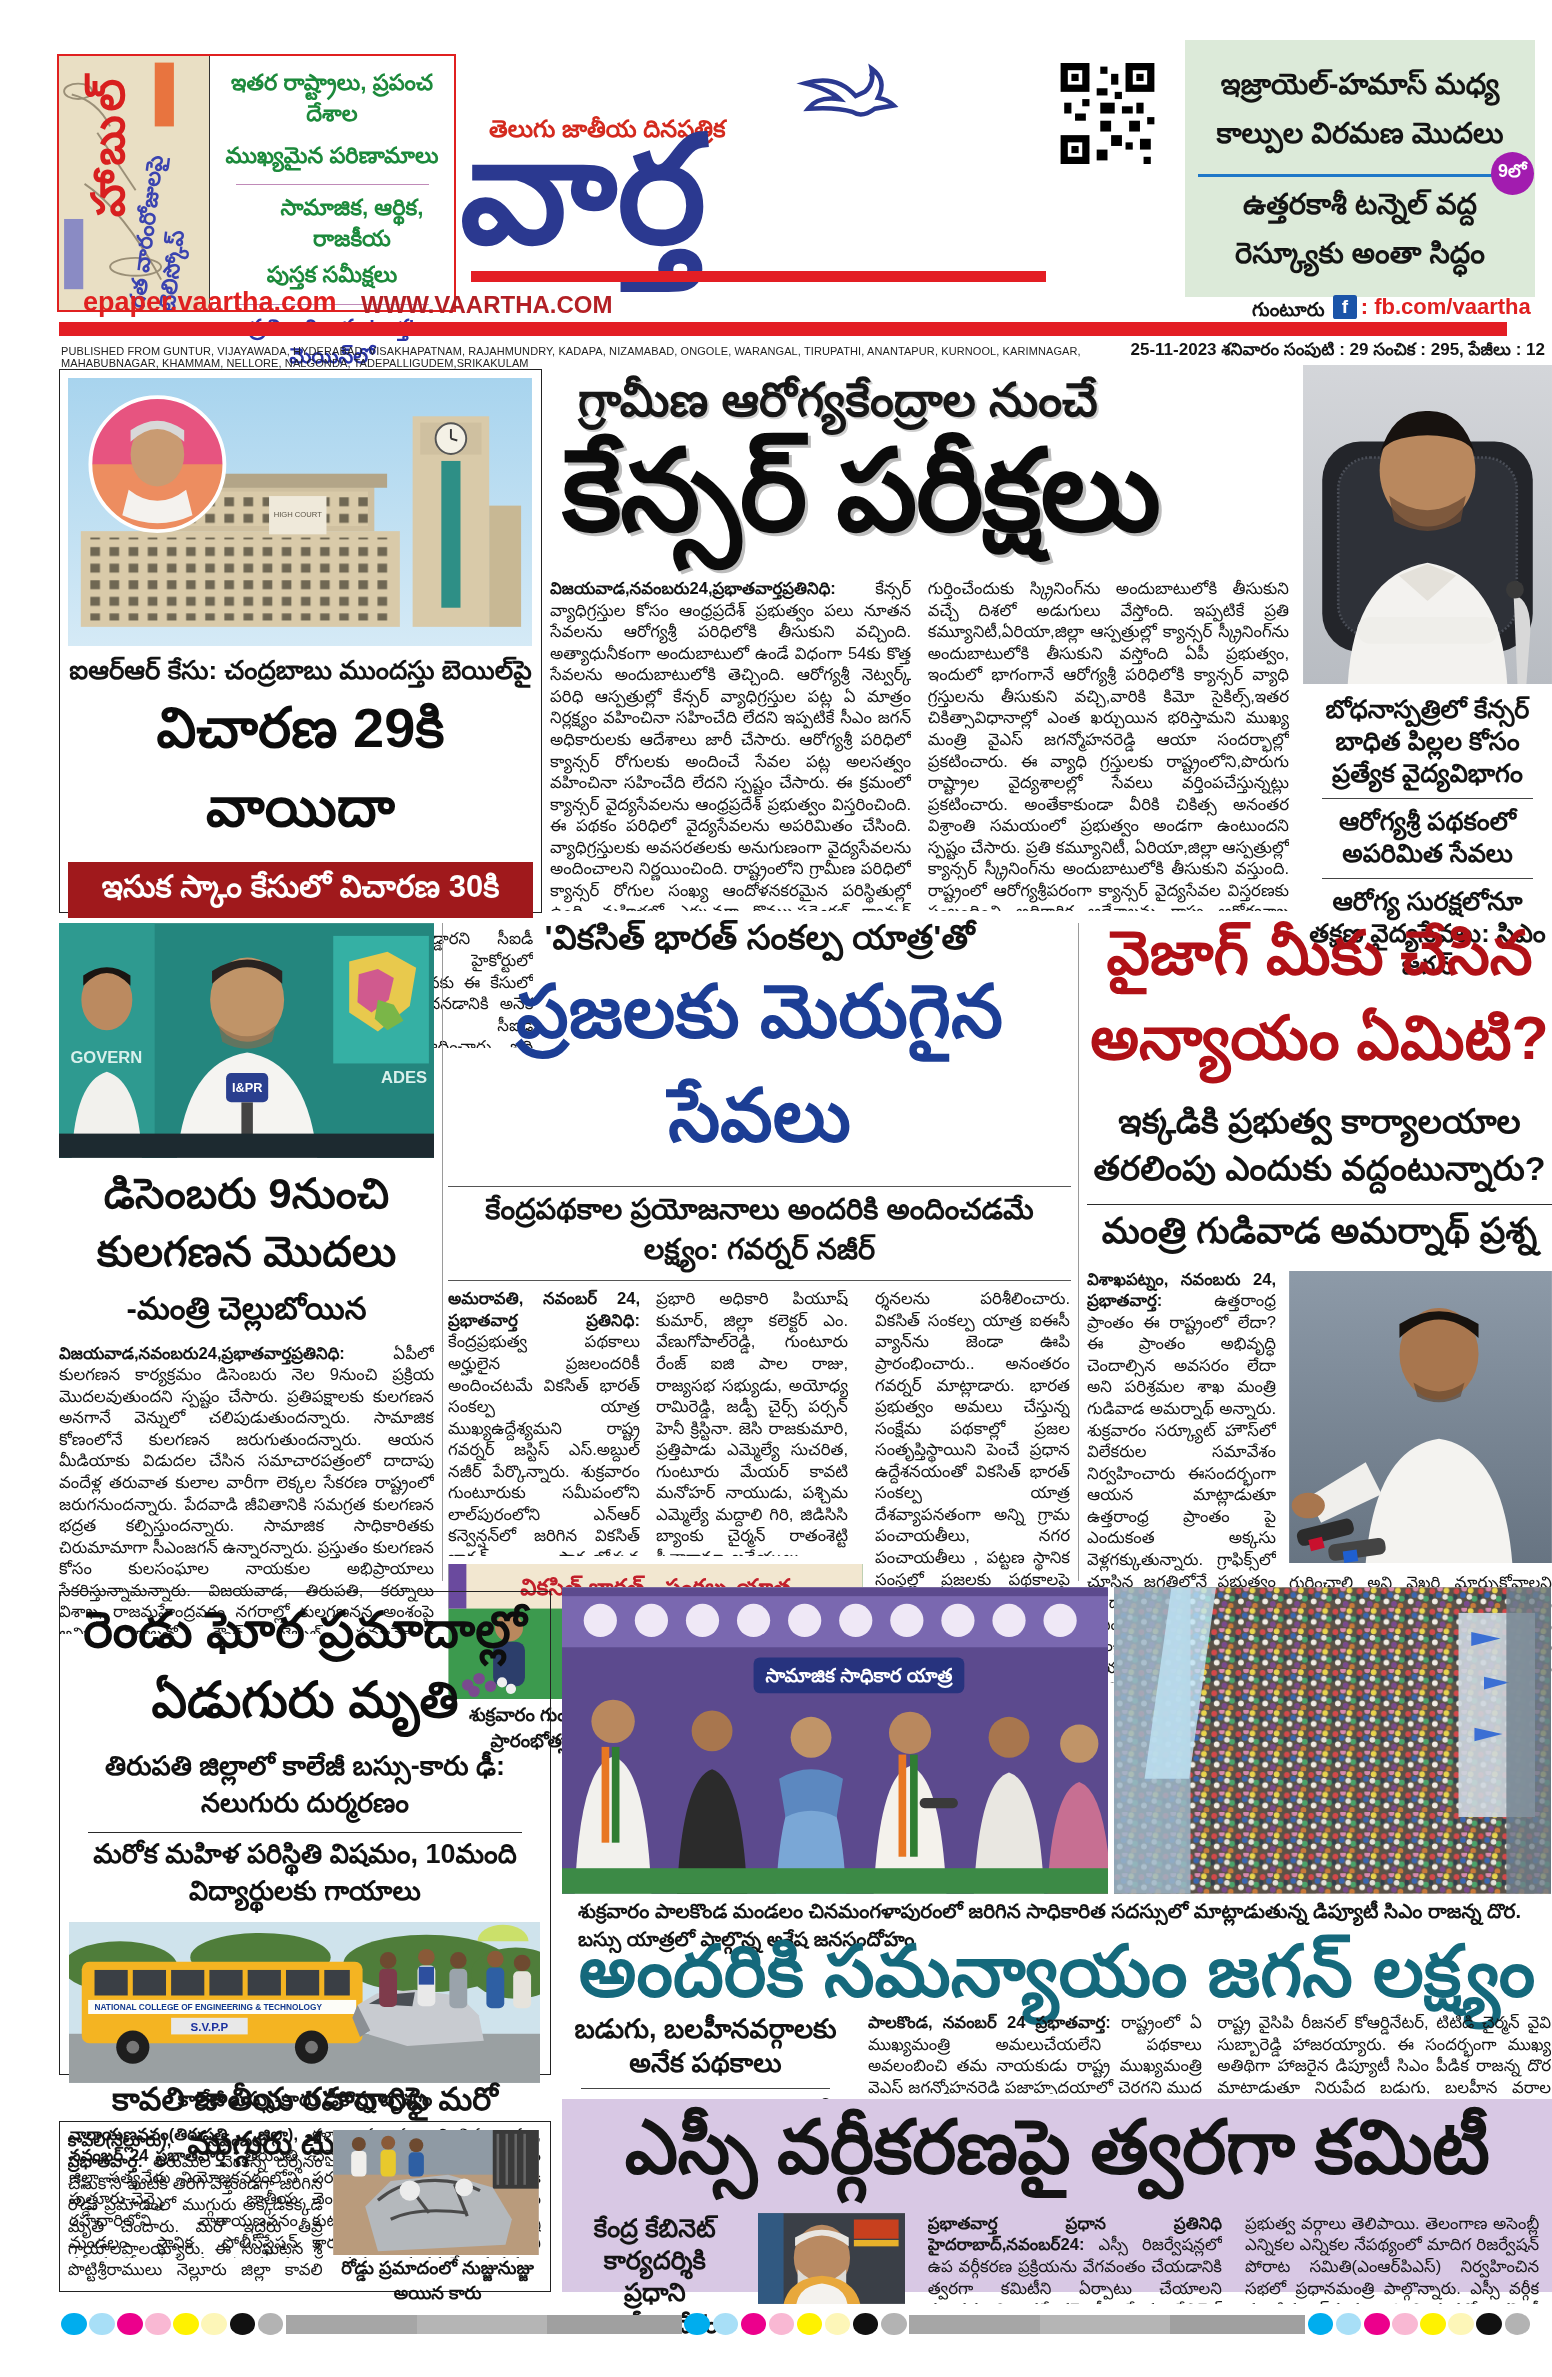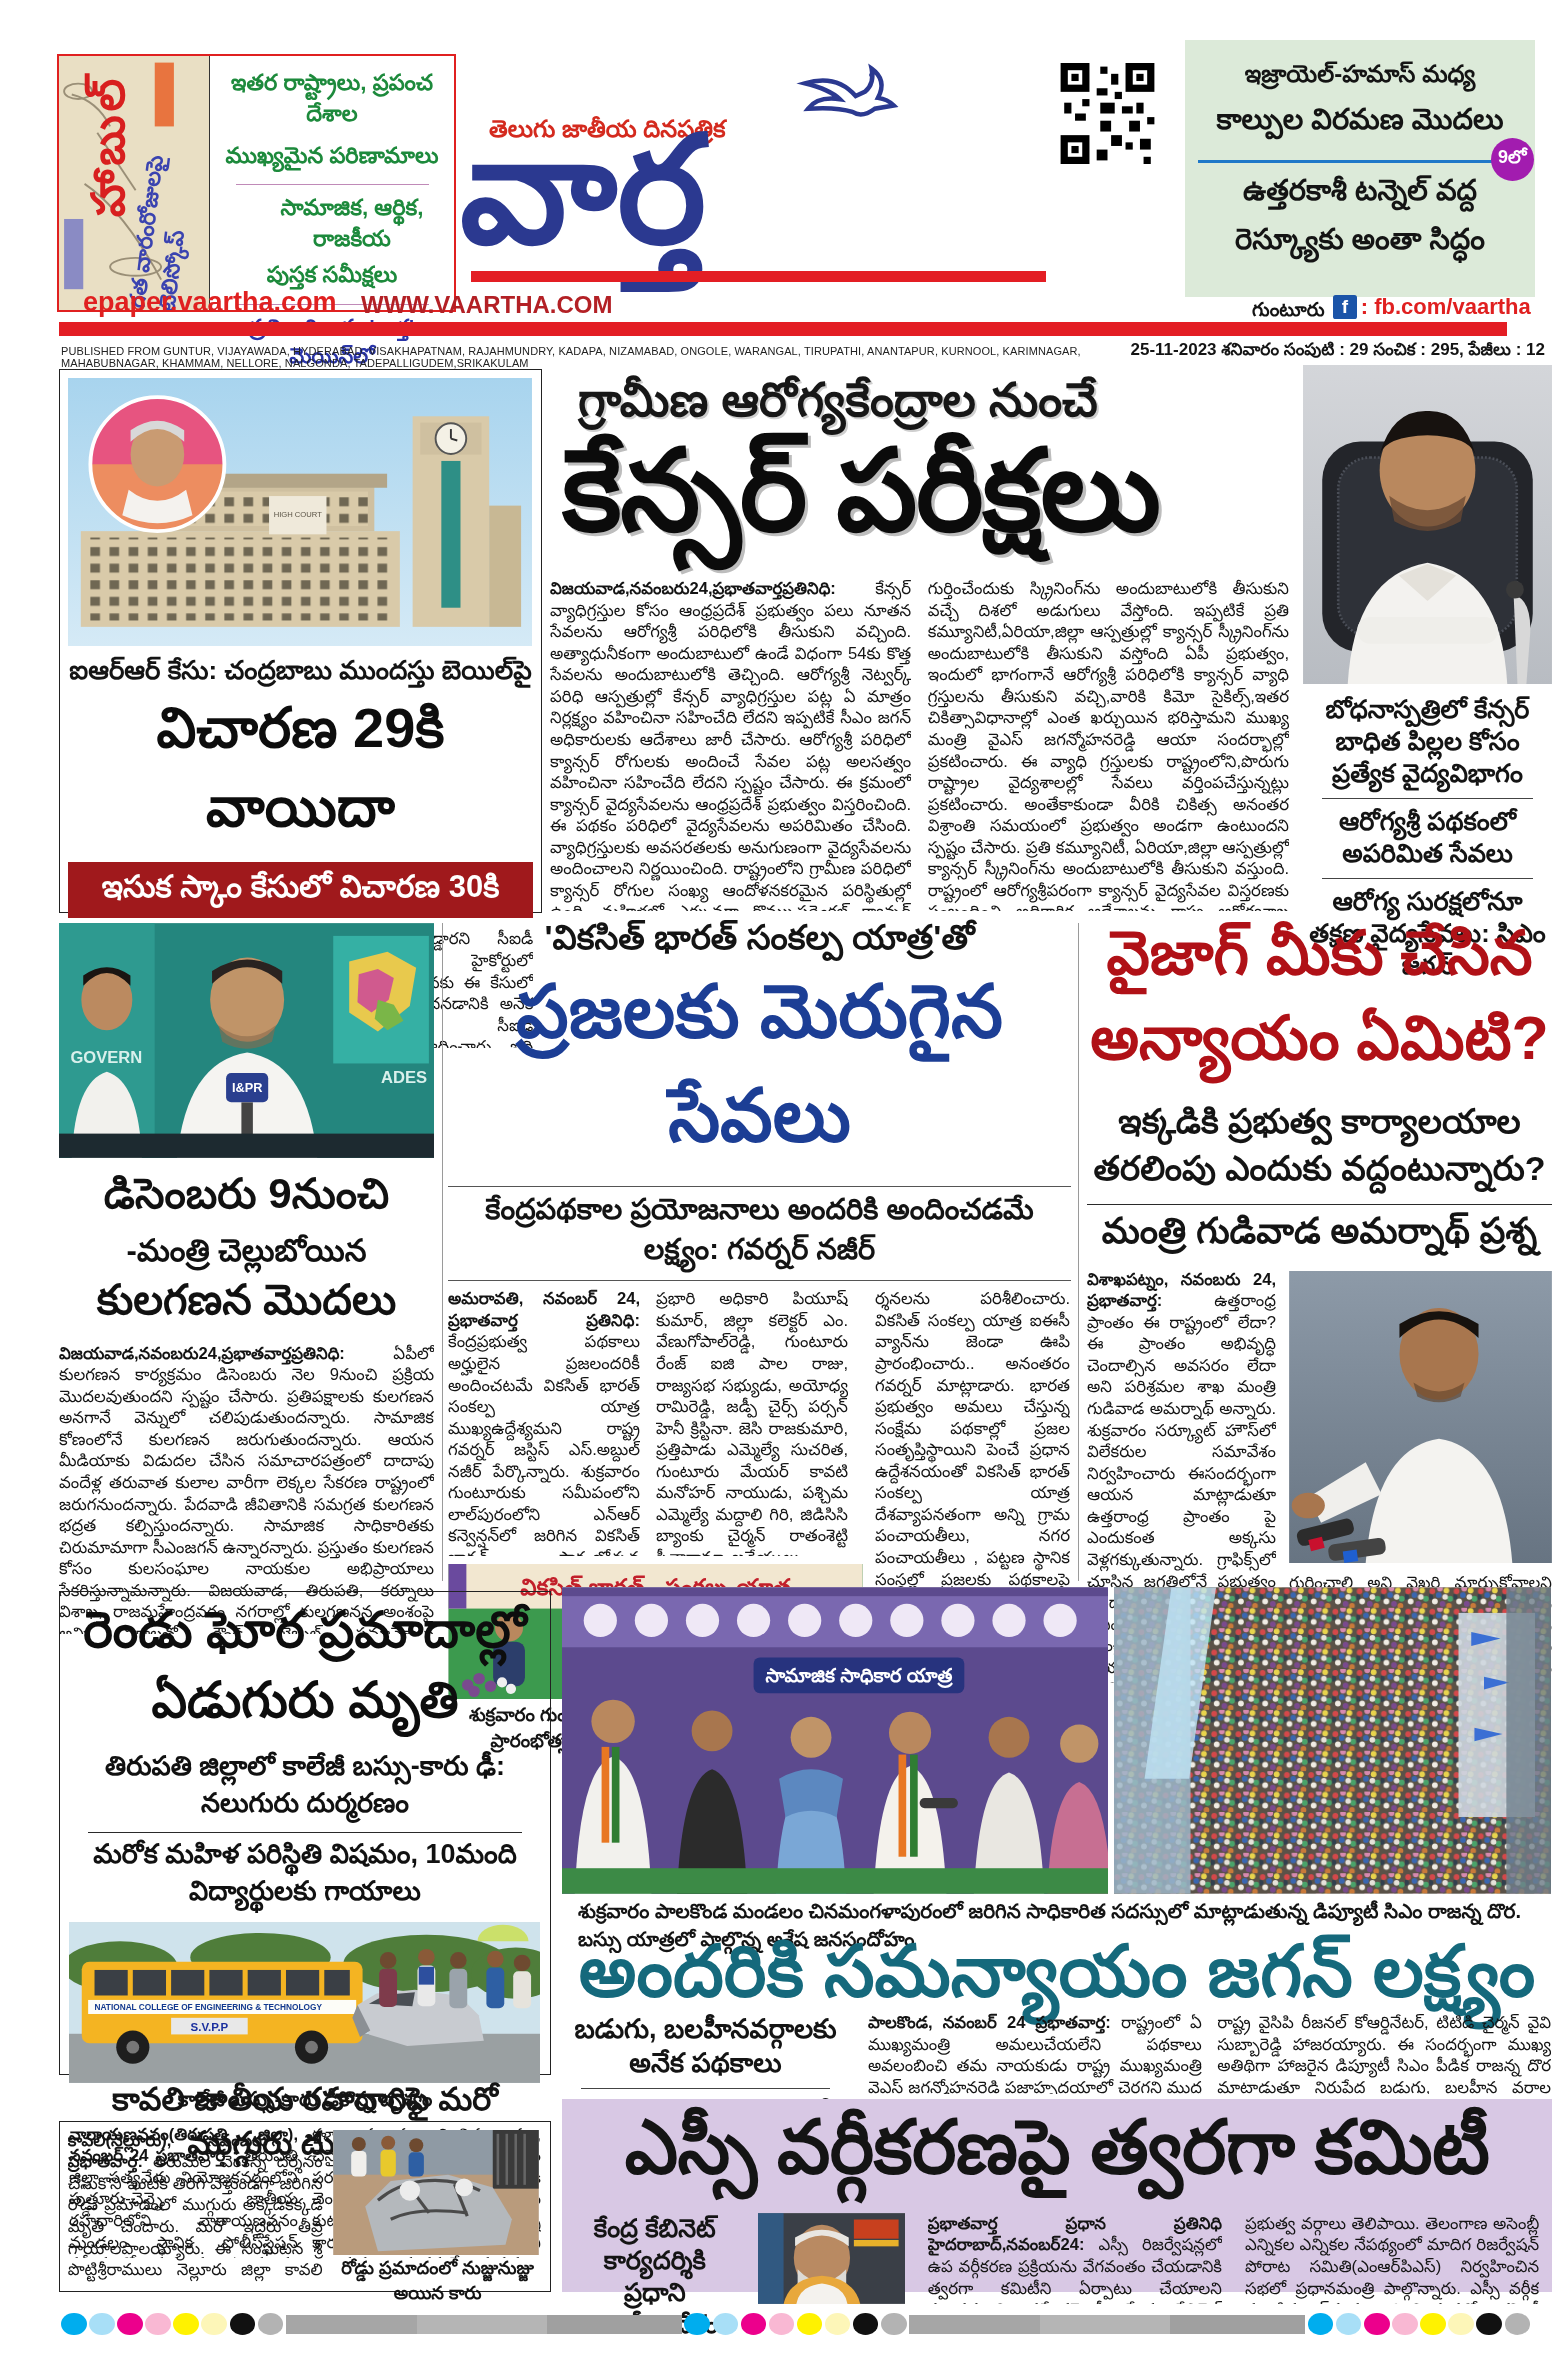--- a/index.html
+++ b/index.html
@@ -87,21 +87,21 @@
       <rect x="19" y="23" width="2" height="2"></rect>
         <rect x="23" y="22" width="3" height="3"></rect>
         <rect x="24" y="27" width="2" height="2"></rect>
       <rect x="2" y="12" width="2" height="3"></rect>
         <rect x="5" y="15" width="3" height="2"></rect>
         <rect x="7" y="11" width="2" height="2"></rect>
     </g>
   </svg>
 
   <div class="abs" style="left:1185px;top:40px;width:350px;height:257px;background:#dcead9;padding-top:20.4px;box-sizing:border-box;">
-    <div class="ctr" style="font-size:24px;font-weight:bold;color:#141414;">ఇజ్రాయెల్-హమాస్ మధ్య</div>
+    <div class="ctr" style="font-size:29px;font-weight:bold;color:#141414;margin-top:8px;">ఇజ్రాయెల్-హమాస్ మధ్య</div>
     <div class="ctr" style="font-size:29px;font-weight:bold;color:#141414;margin-top:9px;">కాల్పుల విరమణ మొదలు</div>
     <div style="position:relative;margin:16.6px 12.8px 11.5px 12.8px;">
       <div style="border-top:3.8px solid #1f78c8;"></div>
       <div style="position:absolute;right:-11.5px;top:-22px;width:43px;height:43px;border-radius:50%;background:#a21caf;color:#fff;font-size:18px;font-weight:bold;display:flex;align-items:center;justify-content:center;">9లో</div>
     </div>
     <div class="ctr" style="font-size:29px;font-weight:bold;color:#141414;">ఉత్తరకాశీ టన్నెల్ వద్ద</div>
     <div class="ctr" style="font-size:29px;font-weight:bold;color:#141414;margin-top:9px;">రెస్క్యూకు అంతా సిద్ధం</div>
   </div>
 
   <div class="abs" style="left:83px;top:287px;font-size:27px;font-weight:bold;color:#e02020;">epaper.vaartha.com</div>
@@ -226,22 +226,22 @@
       <ellipse cx="295" cy="120" rx="58" ry="66" fill="#c09468"></ellipse>
       <path d="M240 95 q55 -52 110 0 l0 -20 q-55 -36 -110 0z" fill="#2a2320"></path>
       <path d="M250 160 q45 35 90 0 l-6 26 q-40 22 -78 0z" fill="#8a6a4d" opacity="0.6"></path>
       <path d="M185 368 q15 -150 110 -165 q95 15 110 165z" fill="#f5f4f1"></path>
       <rect x="262" y="235" width="66" height="46" rx="8" fill="#2a3f8f"></rect>
       <text x="295" y="265" font-size="20" fill="#fff" text-anchor="middle" font-weight="bold">I&amp;PR</text>
       <rect x="286" y="281" width="18" height="60" fill="#444"></rect>
       <rect x="0" y="330" width="588" height="38" fill="#1d2a30"></rect>
     </svg>
     <div class="ctr" style="font-size:42px;font-weight:bold;margin-top:11.5px;color:#111;">డిసెంబరు 9నుంచి</div>
+    <div class="ctr" style="font-size:42px;font-weight:bold;color:#111;">కులగణన మొదలు</div>
     <div class="ctr" style="font-size:31px;font-weight:bold;margin-top:5.1px;color:#111;">-మంత్రి చెల్లుబోయిన</div>
-    <div class="ctr" style="font-size:42px;font-weight:bold;color:#111;">కులగణన మొదలు</div>
     <div class="bt" style="height:291px;margin-top:9px;">
       <span class="dl">విజయవాడ,నవంబరు24,ప్రభాతవార్తప్రతినిధి:</span>
       <span>ఏపీలో కులగణన కార్యక్రమం డిసెంబరు నెల 9నుంచి ప్రక్రియ మొదలవుతుందని స్పష్టం చేసారు. ప్రతిపక్షాలకు కులగణన అనగానే వెన్నులో చలిపుడుతుందన్నారు. సామాజిక కోణంలోనే కులగణన జరుగుతుందన్నారు. ఆయన మీడియాకు విడుదల చేసిన సమాచారపత్రంలో దాదాపు వందేళ్ల తరువాత కులాల వారీగా లెక్కల సేకరణ రాష్ట్రంలో జరుగనుందన్నారు. పేదవాడి జీవితానికి సమగ్రత కులగణన భద్రత కల్పిస్తుందన్నారు. సామాజిక సాధికారితకు చిరుమామాగా సీఎంజగన్ ఉన్నారన్నారు. ప్రస్తుతం కులగణన కోసం కులసంఘాల నాయకుల అభిప్రాయాలు సేకరిస్తున్నామన్నారు. విజయవాడ, తిరుపతి, కర్నూలు విశాఖ, రాజమహేంద్రవరం నగరాల్లో కులగణనన అంశంపై అన్ని పక్షాలతో రౌండ్ టెబుల్ సమావేశాలు నిర్వహిస్తామన్నారు. బీసీ సంఘాల నుంచి సలహాలు స్వీకరిస్తామన్నారు. యాప్, మెయిల్ ద్వారా కూడా సూచనలు తీసుకుంటామన్నారు. కులగణన అంశంపై బడ్జెట్ సమావేశాల్లోనే ప్రభుత్వం</span>
       
     </div>
   </div>
 
   <div class="abs" style="left:448px;top:918px;width:623px;">
     <div class="ctr" style="font-size:34px;font-weight:bold;color:#141414;">'వికసిత్ భారత్ సంకల్ప యాత్ర'తో</div>
     <div class="ctr" style="font-size:74px;font-weight:bold;color:#1c3e95;margin-top:3.8px;">ప్రజలకు మెరుగైన సేవలు</div>

